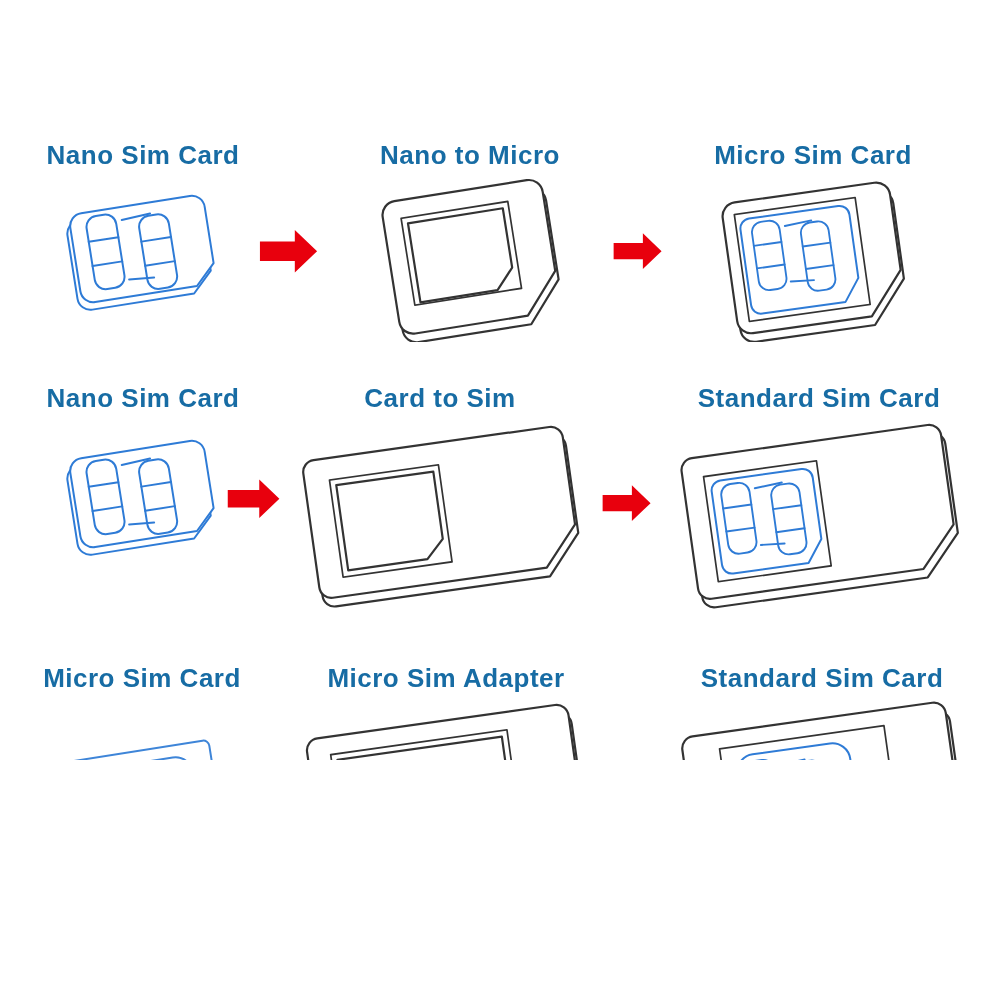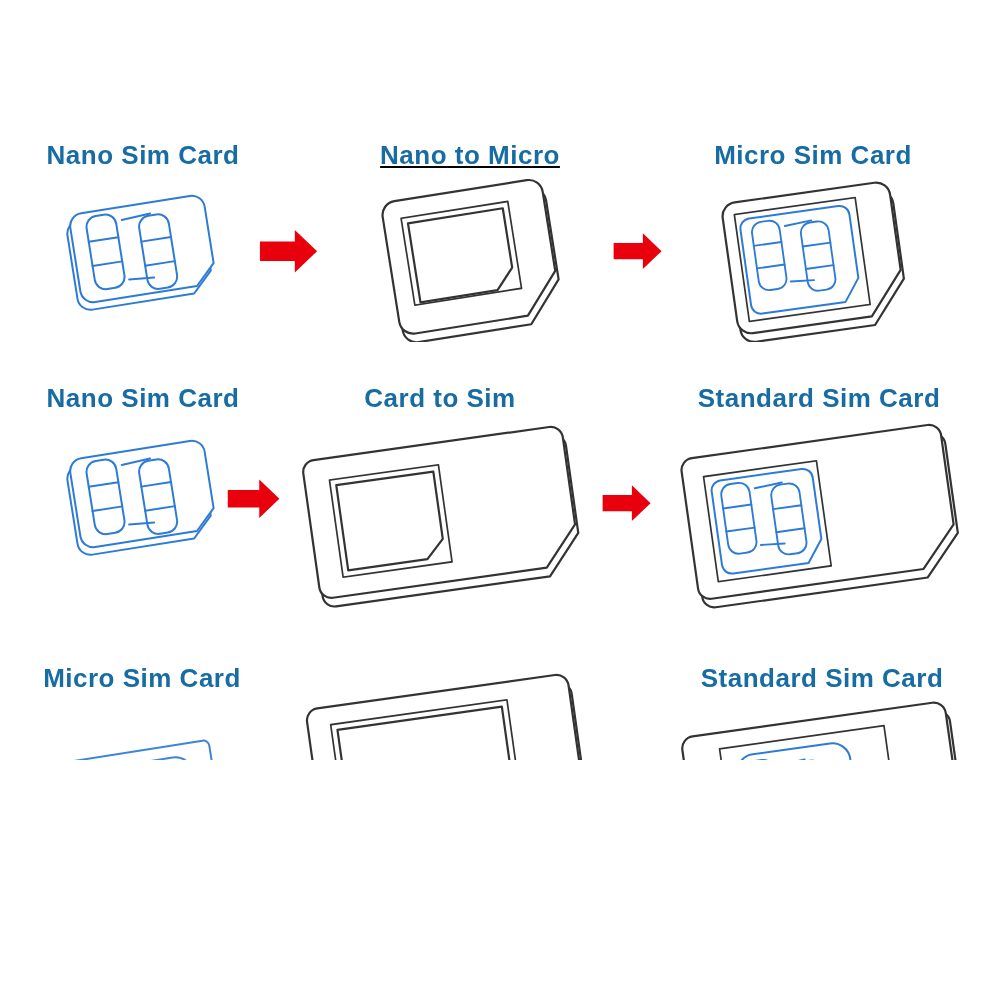--- a/index.html
+++ b/index.html
@@ -55,21 +55,21 @@
       </g>
     </svg>
   </div>
 
   <div class="arrow" style="left:258px;top:226px;width:62px;">
     <svg viewBox="0 0 64 52">
         <polygon class="arrow-poly" points="2,16 38,16 38,4 61,26 38,48 38,36 2,36"></polygon>
       </svg>
   </div>
 
-  <div class="cell" style="left:348px;top:140px;width:244px;text-decoration:underline;">
+  <div class="cell" style="left:348px;top:140px;width:244px;">
     <div class="label">Nano to Micro</div>
     <svg class="illus" style="margin-top:2px" width="200" height="170" viewBox="0 0 200 170">
       <g transform="rotate(-9 100 85)">
         <path class="line dark" transform="translate(2,9)" d="M34,18 H168 A14,14 0 0 1 182,32 V112 L148,152 H34 A14,14 0 0 1 20,138 V32 A14,14 0 0 1 34,18 Z"></path>
         <path class="face dark" d="M34,18 H168 A14,14 0 0 1 182,32 V112 L148,152 H34 A14,14 0 0 1 20,138 V32 A14,14 0 0 1 34,18 Z"></path>
         <rect class="line dark thin" x="38" y="36" width="108" height="88"></rect>
         <path class="line dark" d="M44,42 H140 V102 L122,122 H44 Z"></path>
       </g>
     </svg>
   </div>
@@ -153,20 +153,21 @@
     </svg>
   </div>
 
   <div class="arrow" style="left:244px;top:768px;width:54px;">
     <svg viewBox="0 0 64 52">
         <polygon class="arrow-poly" points="2,16 38,16 38,4 61,26 38,48 38,36 2,36"></polygon>
       </svg>
   </div>
 
   <div class="cell" style="left:292px;top:663px;width:308px;">
+    <div class="label">Micro Sim Adapter</div>
     <svg class="illus" style="margin-top:4px" width="295" height="190" viewBox="0 0 295 190">
       <g transform="rotate(-8 147 95)">
         <path class="line dark" transform="translate(2,9)" d="M27,24 H267 A12,12 0 0 1 279,36 V122 L246,162 H27 A12,12 0 0 1 15,150 V36 A12,12 0 0 1 27,24 Z"></path>
         <path class="face dark" d="M27,24 H267 A12,12 0 0 1 279,36 V122 L246,162 H27 A12,12 0 0 1 15,150 V36 A12,12 0 0 1 27,24 Z"></path>
         <rect class="line dark thin" x="38" y="42" width="178" height="104"></rect>
         <path class="line dark" d="M44,48 H210 V118 L186,140 H44 Z"></path>
       </g>
     </svg>
   </div>
 

